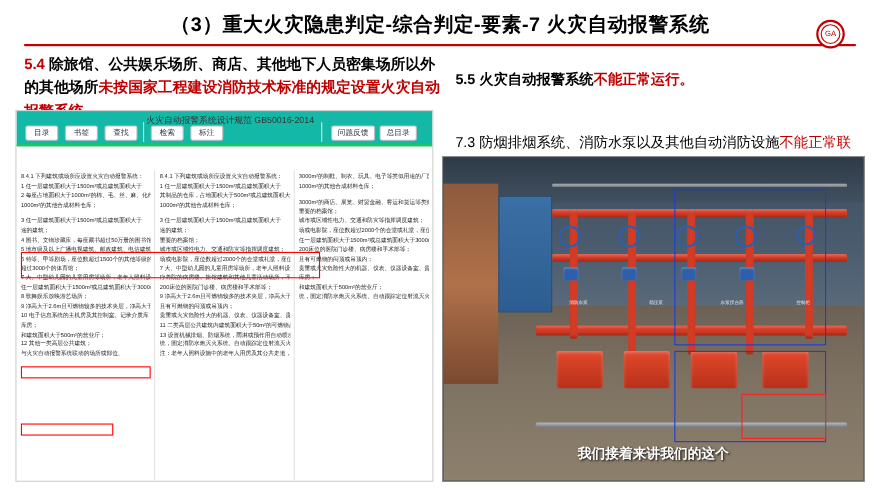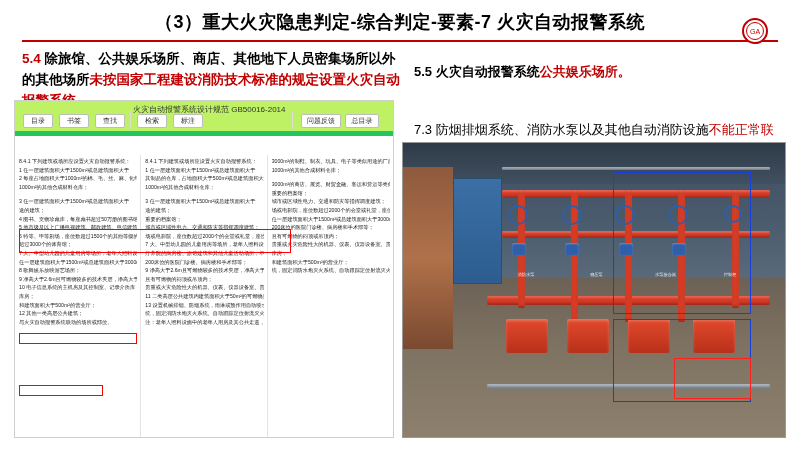--- a/index.html
+++ b/index.html
@@ -117,22 +117,22 @@
     width: 380px;
     height: 338px;
     background: #ffffff;
     border: 1px solid #cfcfcf;
     overflow: hidden;
     box-sizing: border-box;
   }
   .doc-toolbar {
     position: relative;
     height: 30px;
-    border-bottom: 5px solid #22c55e;
-    background: #bef264;
+    border-bottom: 2px solid #22c55e;
+    background: #14b8a6;
   }
   .doc-title {
     position: absolute;
     left: 118px;
     top: 3px;
     font-size: 8px;
     color: #333333;
     white-space: nowrap;
   }
   .tb-btn {
@@ -309,21 +309,21 @@
     <div class="logo">
       <div class="logo-inner">GA</div>
     </div>
   </div>
 
   <div class="para-71">
     <span class="red">5.4 </span><span>除旅馆、公共娱乐场所、商店、其他地下人员密集场所以外的其他场所</span><span class="red">未按国家工程建设消防技术标准的规定设置火灾自动报警系统</span><span>。</span>
   </div>
 
   <div class="para-72">
-    <span class="black">5.5 </span><span class="black">火灾自动报警系统</span><span>公共娱乐场所。</span>
+    <span class="black">5.5 </span><span class="black">火灾自动报警系统</span><span>不能正常运行。</span>
   </div>
 
   <div class="para-73">
     <span>7.3 </span><span>防烟排烟系统、消防水泵以及其他自动消防设施</span><span class="red">不能正常联动控制。</span>
   </div>
 
   <div class="doc-shot">
     <div class="doc-toolbar">
       <div class="tb-btn b1">目录</div>
       <div class="tb-btn b2">书签</div>
@@ -443,15 +443,16 @@
 
     <div class="ph-label" style="left:30%; top:44%;">消防水泵</div>
     <div class="ph-label" style="left:49%; top:44%;">稳压泵</div>
     <div class="ph-label" style="left:66%; top:44%;">水泵接合器</div>
     <div class="ph-label" style="left:84%; top:44%;">控制柜</div>
 
     <div class="ph-hl" style="left:55%; top:10%; width:36%; height:48%;"></div>
     <div class="ph-hl" style="left:55%; top:60%; width:36%; height:28%;"></div>
     <div class="ph-hl red" style="left:71%; top:73%; width:20%; height:14%;"></div>
 
+    <div class="subtitle">我们接着来讲我们的这个</div>
   </div>
 
 </div>
 
 </body></html>

